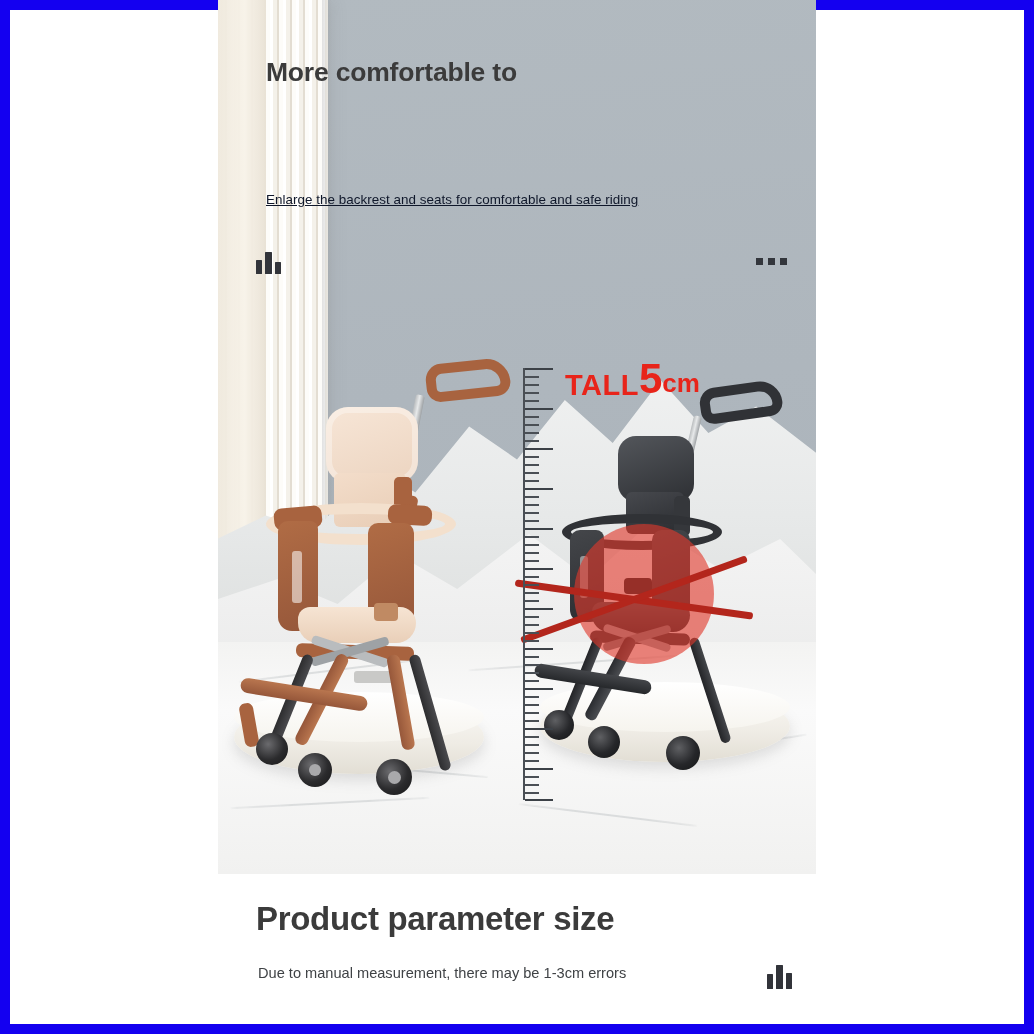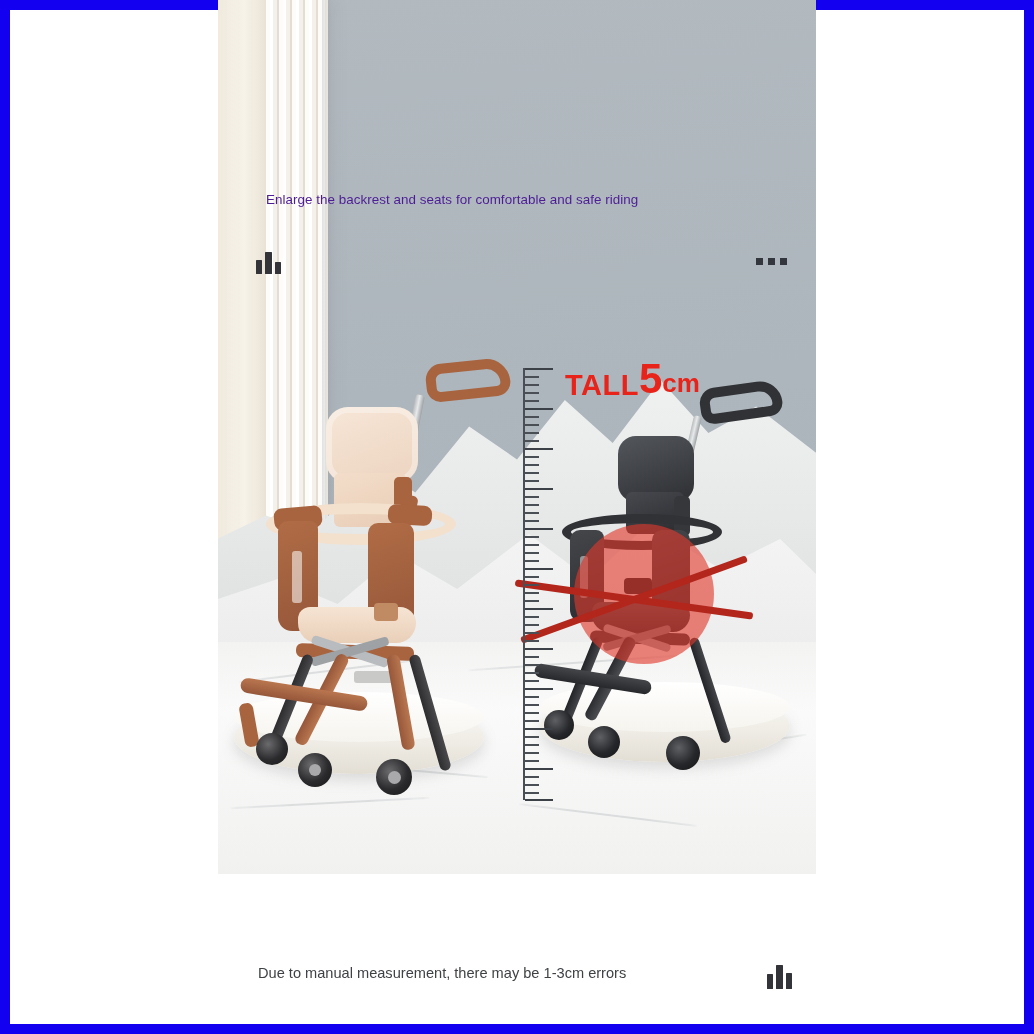--- a/index.html
+++ b/index.html
@@ -97,22 +97,23 @@
   .headline{
     position:absolute;left:48px;top:55px;
     width:520px;
     font-size:26.5px;line-height:1.33;
     font-weight:bold;color:#3b3b3b;
     letter-spacing:-.2px;
   }
   .headline div{white-space:nowrap;}
   .subhead{
     position:absolute;left:48px;top:192px;
-    font-size:13.4px;color:#4c1d95;letter-spacing:.05px;
+    font-size:13.4px;color:#0f172a;letter-spacing:.05px;
     white-space:nowrap;
+    text-decoration:underline;
   }
 
   
   .bars-icon{position:absolute;display:flex;align-items:flex-end;gap:3px;}
   .bars-icon i{display:block;background:#32343a;border-radius:.5px;}
   .dots-icon{position:absolute;display:flex;gap:5px;}
   .dots-icon i{display:block;width:7px;height:7px;background:#33363c;}
 
   
   .ruler{
@@ -334,35 +335,37 @@
           <div class="tick s" style="top:416px"></div>
       <div class="tick s" style="top:424px"></div>
       <div class="tick l" style="top:431px"></div>
     </div>
 
     <div class="tall-label">
       <span class="t1">TALL</span><span class="t2">5</span><span class="t3">cm</span>
     </div>
 
     <div class="headline">
+      <div>More comfortable to</div>
     </div>
     <div class="subhead">Enlarge the backrest and seats for comfortable and safe riding</div>
 
     <div class="bars-icon" style="left:38px;top:252px;">
       <i style="width:6px;height:14px;"></i>
       <i style="width:7px;height:22px;"></i>
       <i style="width:6px;height:12px;"></i>
     </div>
     <div class="dots-icon" style="left:538px;top:258px;">
       <i></i>
           <i></i>
           <i></i>
     </div>
   </div>
 
+  <div class="bottom-title">Product parameter size</div>
   <div class="bottom-note">Due to manual measurement, there may be 1-3cm errors</div>
   <div class="bars-icon" style="left:757px;top:955px;">
     <i style="width:6px;height:15px;"></i>
     <i style="width:7px;height:24px;"></i>
     <i style="width:6px;height:16px;"></i>
   </div>
 
  </div>
 </div>
 

